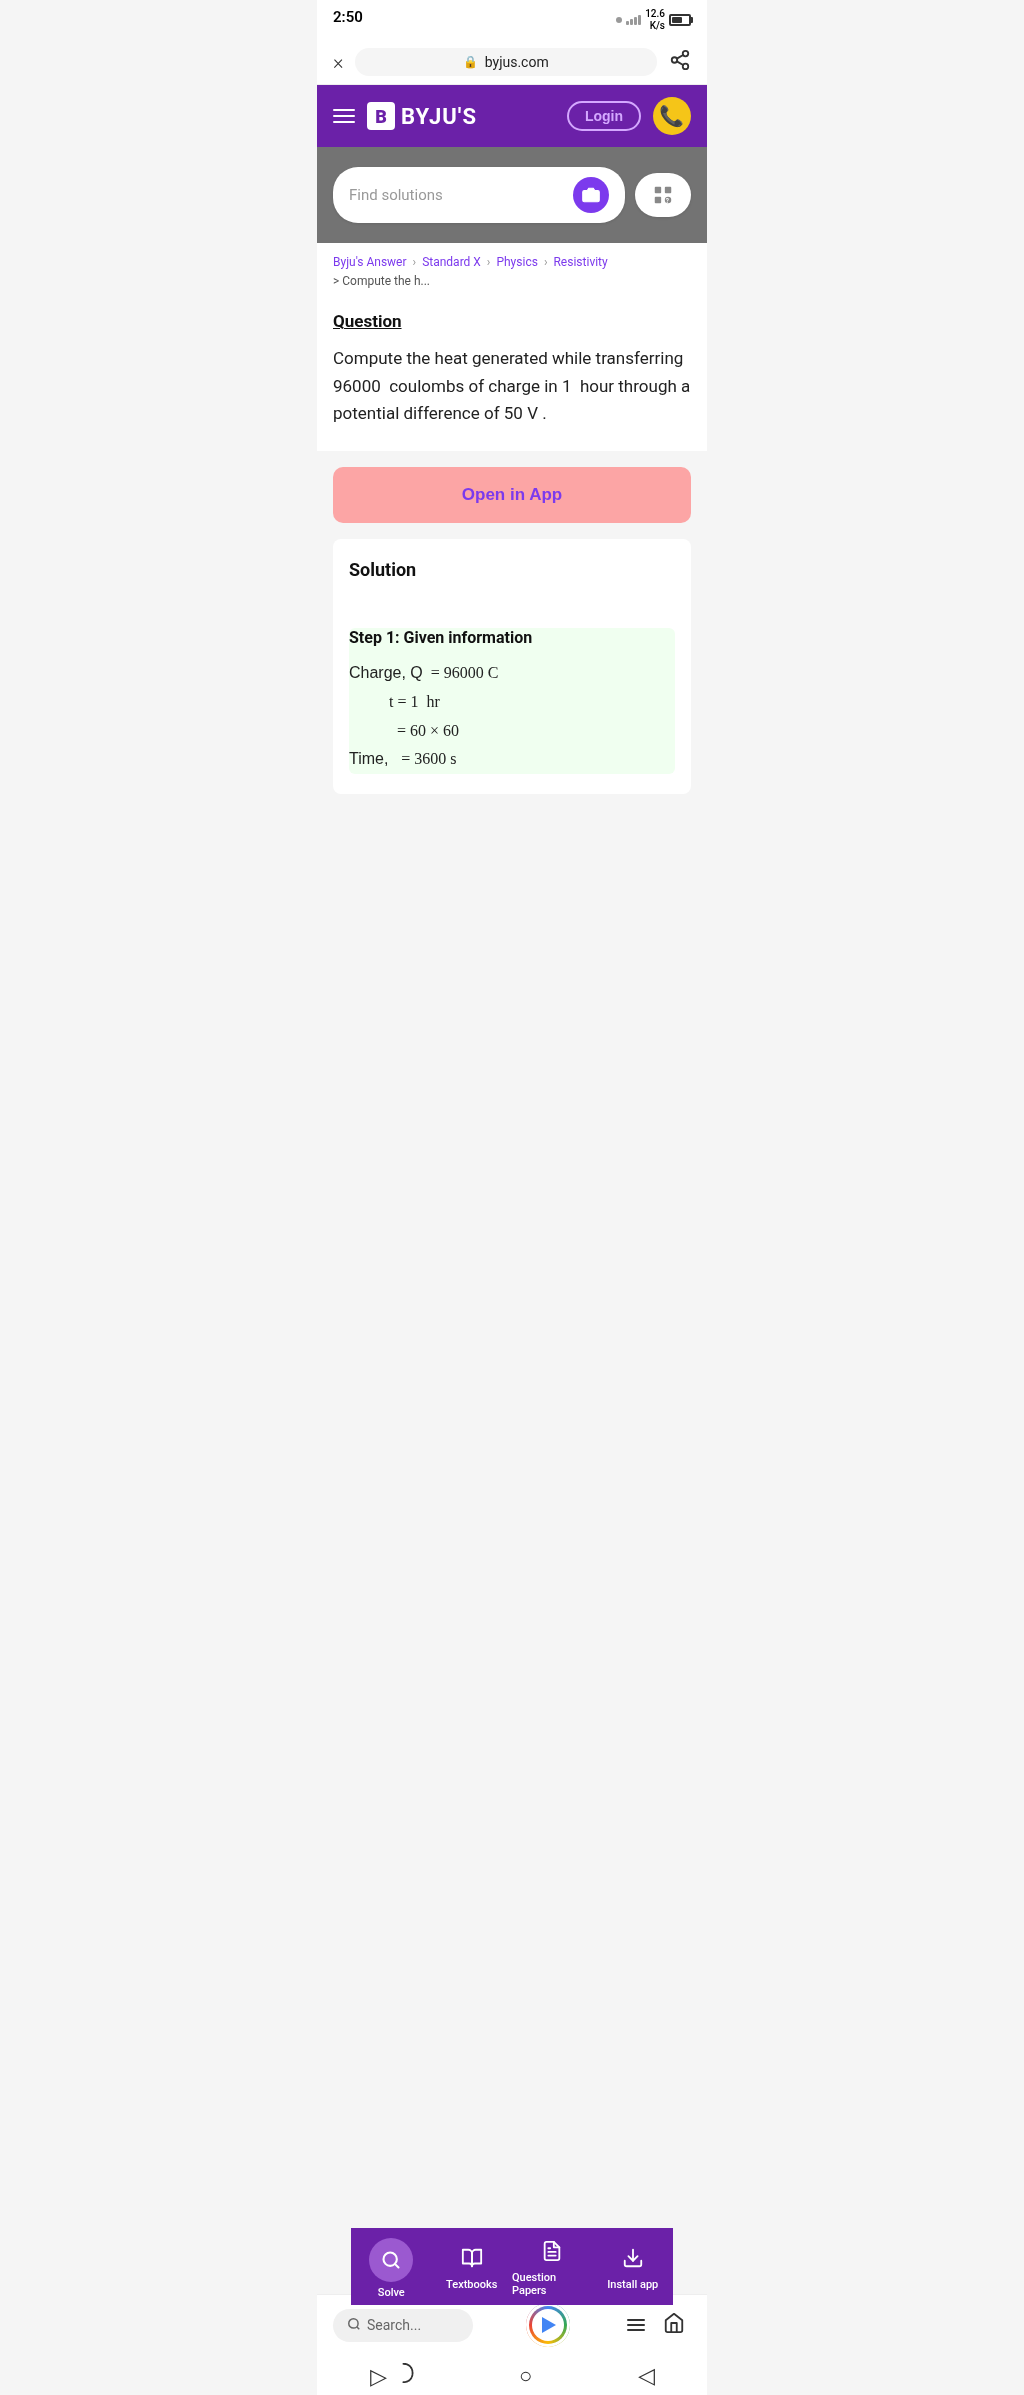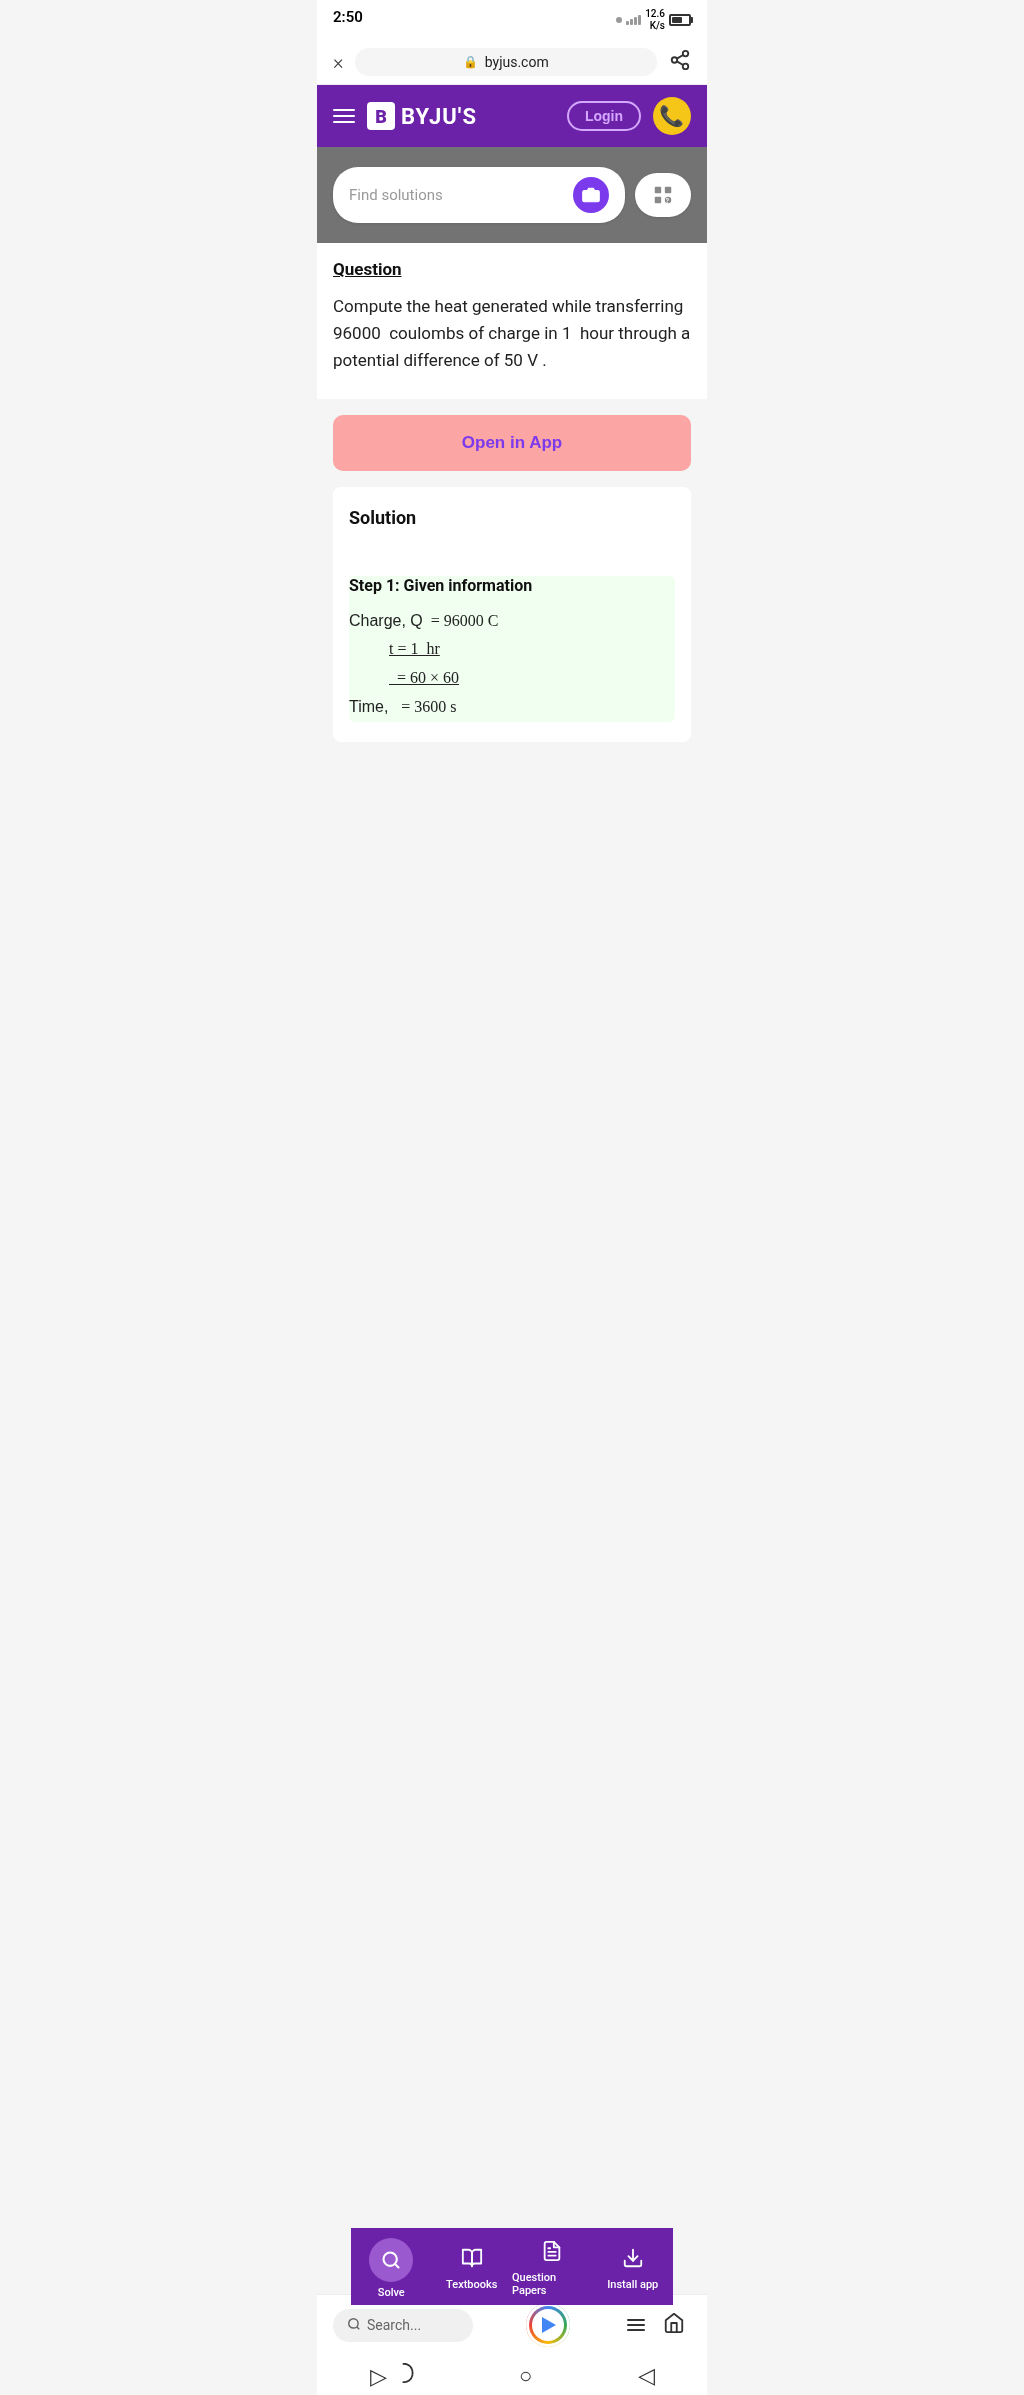--- a/index.html
+++ b/index.html
@@ -311,21 +311,20 @@
       color: #222;
       line-height: 1.8;
       font-family: 'Times New Roman', Times, serif;
     }
     .math-line .label {
       font-family: -apple-system, sans-serif;
       margin-right: 4px;
     }
     .math-indented {
       padding-left: 40px;
-      text-decoration: underline;
     }
 
     
     .bottom-nav {
       background: #6B21A8;
       display: flex;
       align-items: center;
       padding: 10px 0 6px;
       position: fixed;
       bottom: 90px;
@@ -525,20 +524,31 @@
       <svg width="22" height="22" viewBox="0 0 24 24" fill="#666">
         <rect x="3" y="3" width="7" height="7" rx="1" fill="#888"></rect>
         <rect x="14" y="3" width="7" height="7" rx="1" fill="#888"></rect>
         <rect x="3" y="14" width="7" height="7" rx="1" fill="#888"></rect>
         <circle cx="17.5" cy="17.5" r="3.5" fill="#888"></circle>
         <text x="15" y="21" font-size="7" fill="white" font-weight="bold">?</text>
       </svg>
     </div>
   </div>
 
+  <div class="breadcrumb">
+    <span style="color:#7C3AED;">Byju's Answer</span>
+    <span class="chevron"> › </span>
+    <span style="color:#7C3AED;">Standard X</span>
+    <span class="chevron"> › </span>
+    <span style="color:#7C3AED;">Physics</span>
+    <span class="chevron"> › </span>
+    <span style="color:#7C3AED;">Resistivity</span>
+    <br>
+    <span class="truncated">&gt; Compute the h...</span>
+  </div>
 
   <div class="question-section">
     <div class="question-label">Question</div>
     <div class="question-text">
       Compute the heat generated while transferring 96000&nbsp; coulombs of charge in 1&nbsp; hour through a potential difference of 50 V .
     </div>
   </div>
 
   <div class="open-app-section">
     <button class="open-app-btn">

